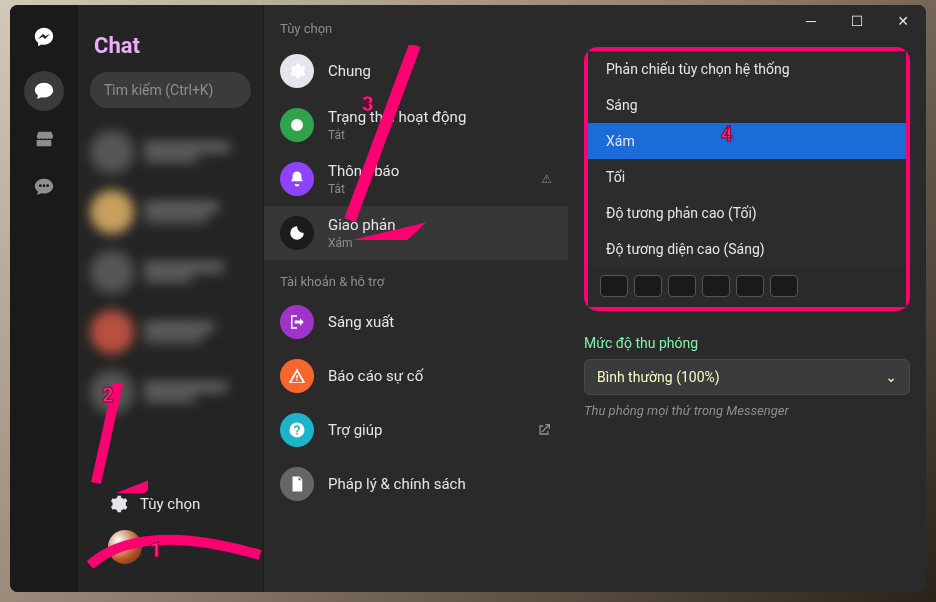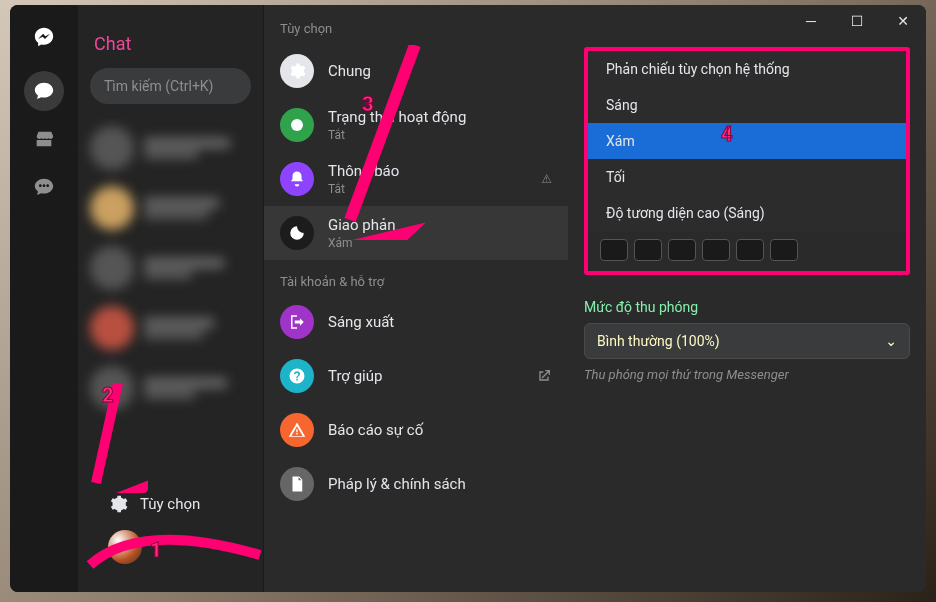--- a/index.html
+++ b/index.html
@@ -4,21 +4,21 @@
 <style>
 *{margin:0;padding:0;box-sizing:border-box;font-family:-apple-system,BlinkMacSystemFont,"Segoe UI",Roboto,Helvetica,Arial,sans-serif}
 body{width:936px;height:602px;background:linear-gradient(135deg,#d4c8b8 0%,#8a7a6a 50%,#2a2118 100%);overflow:hidden;position:relative}
 .main-window{position:absolute;left:10px;top:5px;width:916px;height:587px;background:#202020;border-radius:8px;display:flex;overflow:hidden}
 .rail{width:68px;background:#1a1a1a;display:flex;flex-direction:column;align-items:center;padding-top:12px;gap:8px}
 .rail-icon{width:40px;height:40px;border-radius:20px;display:flex;align-items:center;justify-content:center;color:#8e8e8e}
 .rail-icon.active{background:#3a3a3a;color:#fff}
 .rail svg{width:22px;height:22px;fill:currentColor}
 .rail-logo{color:#fff;margin-bottom:6px}
 .sidebar{width:185px;background:#242424;display:flex;flex-direction:column;padding-top:28px;position:relative}
-.sidebar-title{color:#ec4899;font-size:18px;font-weight:400;padding:0 16px 14px}
+.sidebar-title{color:#f0abfc;font-size:22px;font-weight:700;padding:0 16px 14px}
 .search-box{margin:0 12px 14px;background:#3a3b3c;border-radius:18px;height:36px;display:flex;align-items:center;padding:0 14px;color:#8e8e8e;font-size:14px}
 .chat-list{flex:1;overflow:hidden}
 .chat-item{display:flex;align-items:center;padding:8px 12px;height:60px;gap:10px}
 .avatar{width:44px;height:44px;border-radius:50%;background:#555;flex-shrink:0}
 .chat-meta{flex:1;display:flex;flex-direction:column;gap:3px}
 .blurred{filter:blur(6px)}
 .line{height:10px;background:#6a6a6a;border-radius:2px}
 .footer-options{position:absolute;left:30px;bottom:78px;display:flex;align-items:center;gap:12px;color:#e4e6eb;font-size:15px}
 .gear-icon{width:20px;height:20px;fill:#e4e6eb}
 .user-avatar{position:absolute;left:30px;bottom:28px;width:34px;height:34px;border-radius:50%;background:radial-gradient(circle at 30% 30%,#fff,#b85020 60%,#333)}
@@ -28,21 +28,21 @@
 .opt-item.active{background:#373737}
 .opt-icon{width:34px;height:34px;border-radius:50%;display:flex;align-items:center;justify-content:center;flex-shrink:0}
 .opt-icon svg{width:18px;height:18px;fill:#fff}
 .opt-text{display:flex;flex-direction:column;gap:2px}
 .opt-label{color:#e4e6eb;font-size:15px;font-weight:400}
 .opt-sub{color:#8e8e8e;font-size:12px}
 .section-label{color:#8e8e8e;font-size:13px;padding:14px 16px 6px}
 .ext-icon{margin-left:auto;width:16px;height:16px;fill:#8e8e8e}
 .warn-icon{margin-left:auto;color:#8e8e8e;font-size:12px}
 .right-panel{flex:1;background:#2a2a2a;padding:42px 16px 0 16px;position:relative}
-.dropdown{position:relative;border:4px solid #ff0073;border-radius:3px;margin-bottom:24px}
+.dropdown{position:relative;border:4px solid #ff0073;border-radius:14px;margin-bottom:24px}
 .dd-item{padding:10px 18px;color:#e4e6eb;font-size:14px;background:#2c2c2c}
 .dd-item.selected{background:#1a6dd6}
 .dd-bottom{display:flex;gap:6px;padding:8px 12px 10px;background:#2a2a2a}
 .swatch{width:28px;height:22px;border:1px solid #555;border-radius:4px;background:#1a1a1a}
 .zoom-label{color:#86efac;font-size:14px;margin-bottom:8px}
 .zoom-select{width:100%;height:36px;background:#3a3b3c;border:1px solid #4a4a4a;border-radius:6px;display:flex;align-items:center;justify-content:space-between;padding:0 12px;color:#fef9c3;font-size:14px}
 .zoom-hint{color:#8e8e8e;font-size:13px;font-style:italic;margin-top:8px}
 .window-controls{position:absolute;top:0;right:0;display:flex}
 .wc{width:46px;height:32px;display:flex;align-items:center;justify-content:center;color:#e4e6eb;font-size:14px}
 .annotation{position:absolute;pointer-events:none;z-index:100}
@@ -182,41 +182,41 @@
           <div class="opt-icon" style="background: rgb(160, 51, 200);">
             <svg viewBox="0 0 24 24">
               <path d="M16 17l5-5-5-5v3H9v4h7v3zM4 3h8v2H6v14h6v2H4V3z"></path>
             </svg>
           </div>
           <div class="opt-text">
             <div class="opt-label">Sáng xuất</div>
           </div>
         </div>
         <div class="opt-item">
+          <div class="opt-icon" style="background: rgb(247, 102, 46);">
+            <svg viewBox="0 0 24 24">
+              <path d="M12 2L1 21h22L12 2zm0 5l7.5 13h-15L12 7zm-1 4v4h2v-4h-2zm0 5v2h2v-2h-2z"></path>
+            </svg>
+          </div>
+          <div class="opt-text">
+            <div class="opt-label">Báo cáo sự cố</div>
+          </div>
+        </div>
+        <div class="opt-item">
           <div class="opt-icon" style="background: rgb(29, 180, 201);">
             <svg viewBox="0 0 24 24">
               <path d="M12 2a10 10 0 100 20 10 10 0 000-20zm1 16h-2v-2h2v2zm1.6-6.3l-.9.9c-.7.7-.7 1.4-.7 2.4h-2c0-1.4.3-2.1 1-2.8l1.2-1.2c.4-.4.6-.9.6-1.5a2 2 0 00-4 0H8a4 4 0 018 0c0 .9-.4 1.7-1 2.2z"></path>
             </svg>
           </div>
           <div class="opt-text">
             <div class="opt-label">Trợ giúp</div>
           </div>
           <span class="ext-icon"><svg viewBox="0 0 24 24" fill="#8e8e8e">
               <path d="M14 3h7v7h-2V6.4l-9.3 9.3-1.4-1.4L17.6 5H14V3zM5 5h6v2H7v10h10v-4h2v6H5V5z"></path>
             </svg></span>
-        </div>
-        <div class="opt-item">
-          <div class="opt-icon" style="background: rgb(247, 102, 46);">
-            <svg viewBox="0 0 24 24">
-              <path d="M12 2L1 21h22L12 2zm0 5l7.5 13h-15L12 7zm-1 4v4h2v-4h-2zm0 5v2h2v-2h-2z"></path>
-            </svg>
-          </div>
-          <div class="opt-text">
-            <div class="opt-label">Báo cáo sự cố</div>
-          </div>
         </div>
         <div class="opt-item">
           <div class="opt-icon" style="background: rgb(102, 102, 102);">
             <svg viewBox="0 0 24 24">
               <path d="M6 2h9l4 4v16H6V2zm8 1v4h4l-4-4zM8 10h8v2H8v-2zm0 4h8v2H8v-2z"></path>
             </svg>
           </div>
           <div class="opt-text">
             <div class="opt-label">Pháp lý &amp; chính sách</div>
           </div>
@@ -229,20 +229,21 @@
       <div class="wc">─</div>
       <div class="wc">☐</div>
       <div class="wc">✕</div>
     </div>
     <div class="dropdown">
       <div id="dd-items">
           <div class="dd-item">Phản chiếu tùy chọn hệ thống</div>
           <div class="dd-item">Sáng</div>
           <div class="dd-item selected">Xám</div>
           <div class="dd-item">Tối</div>
+          <div class="dd-item">Độ tương phản cao (Tối)</div>
           <div class="dd-item">Độ tương diện cao (Sáng)</div>
         </div>
       <div class="dd-bottom">
         <div class="swatch"></div>
         <div class="swatch"></div>
         <div class="swatch"></div>
         <div class="swatch"></div>
         <div class="swatch"></div>
         <div class="swatch"></div>
       </div>

